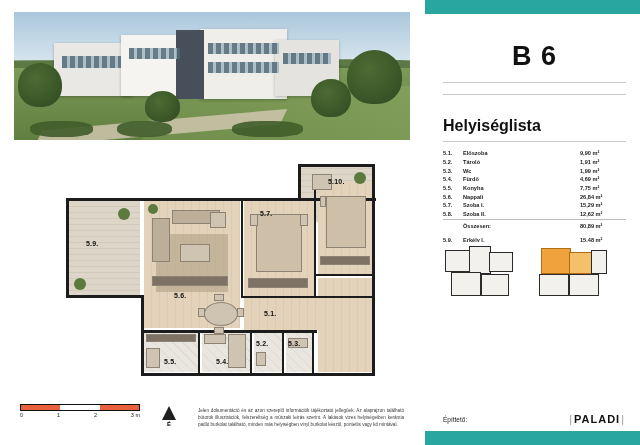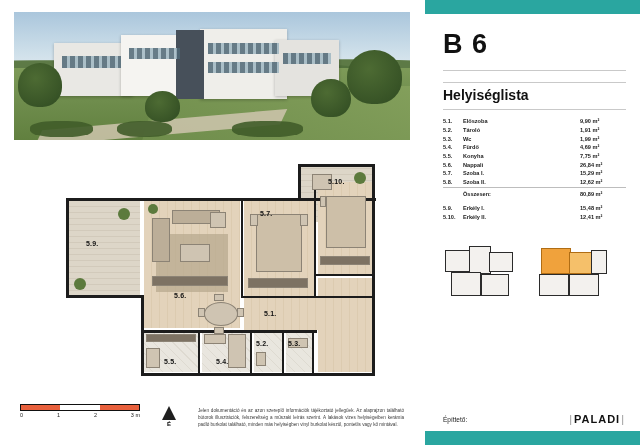--- a/index.html
+++ b/index.html
@@ -204,31 +204,31 @@
   }
   .teal-bottom {
     position:absolute; left:0; bottom:0; width:100%; height:14px;
     background:#2aa6a0;
   }
   .rcontent {
     position:absolute; left:18px; right:14px; top:14px; bottom:14px;
   }
   .flat-id {
     font-size:27px; font-weight:bold; color:#111;
-    letter-spacing:1px; margin-top:15px;
+    letter-spacing:1px; margin-top:27px;text-align:center;
   }
   .flat-sub {
     font-size:9px; font-weight:bold; color:#1d1d1d;
     margin-top:12px;
   }
   .hr {
     height:1px; background:#c9c9c9; margin:10px 0 0 0;
   }
   .section-title {
-    font-size:14px; font-weight:bold; color:#111; margin-top:4px;
+    font-size:16px; font-weight:bold; color:#111; margin-top:22px;
   }
   .hr2 { height:1px; background:#c9c9c9; margin-top:6px; }
   table.rooms {
     width:100%; border-collapse:collapse; margin-top:7px;
   }
   table.rooms td {
     font-size:5.6px; color:#1a1a1a; padding:1.35px 0; vertical-align:top;
   }
   td.num { width:20px; font-weight:bold; }
   td.nm  { font-weight:bold; }

